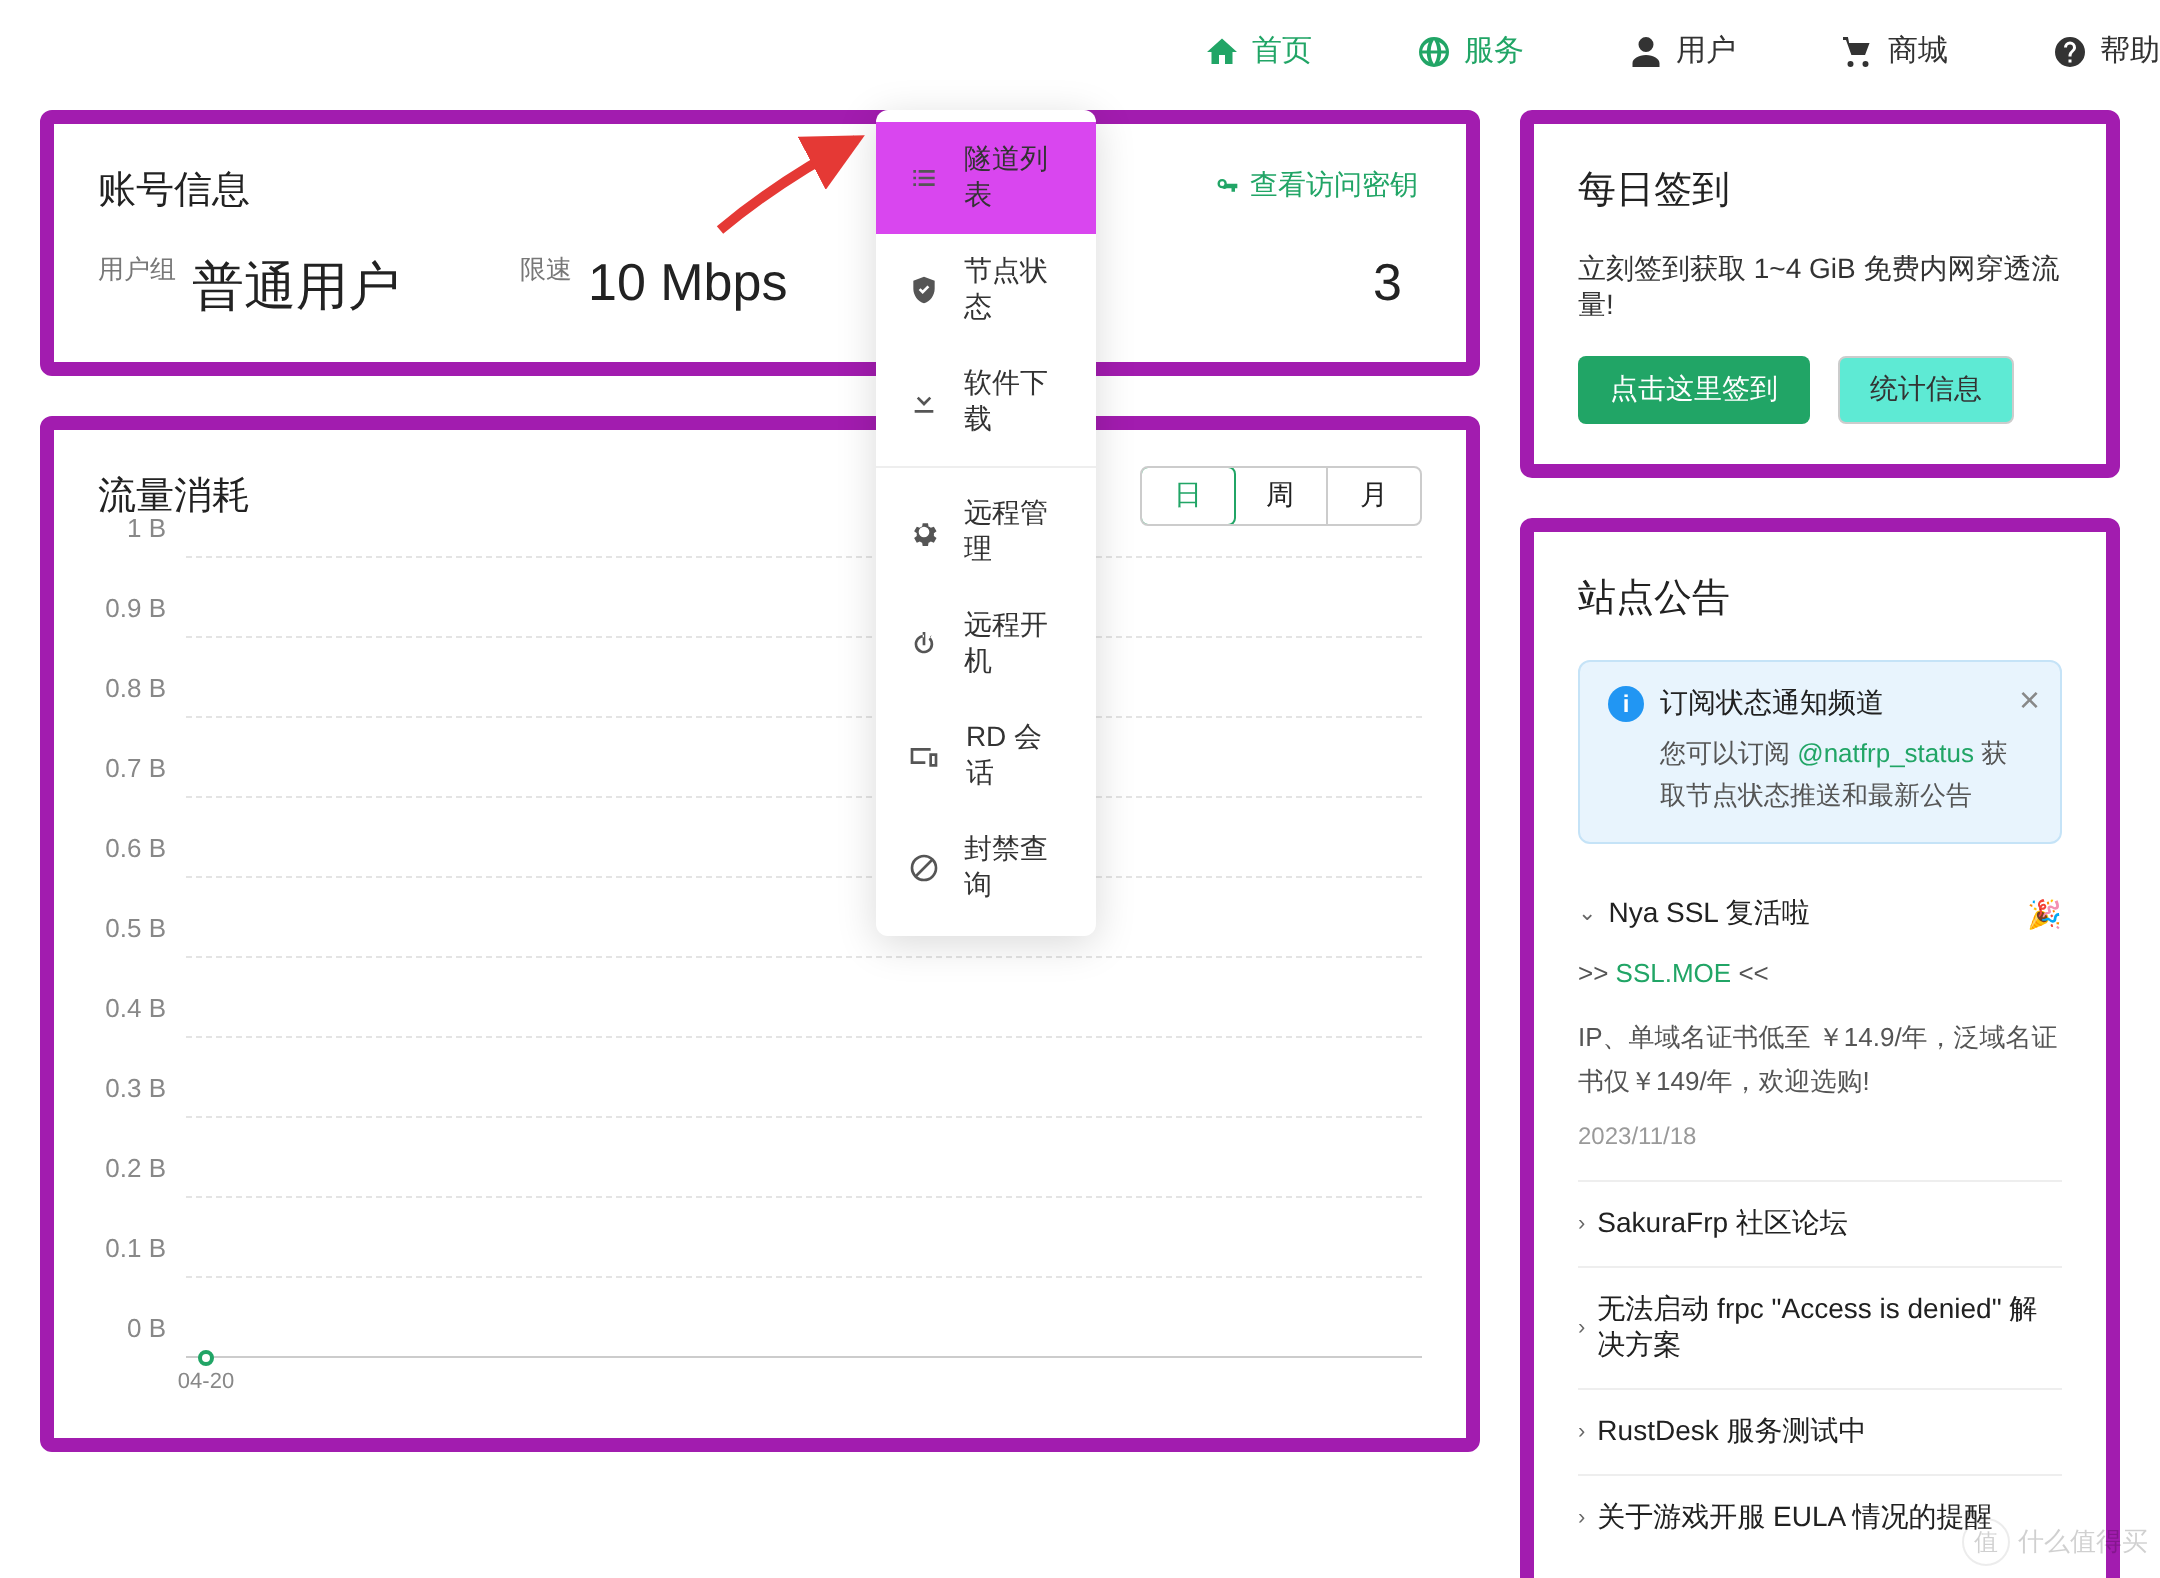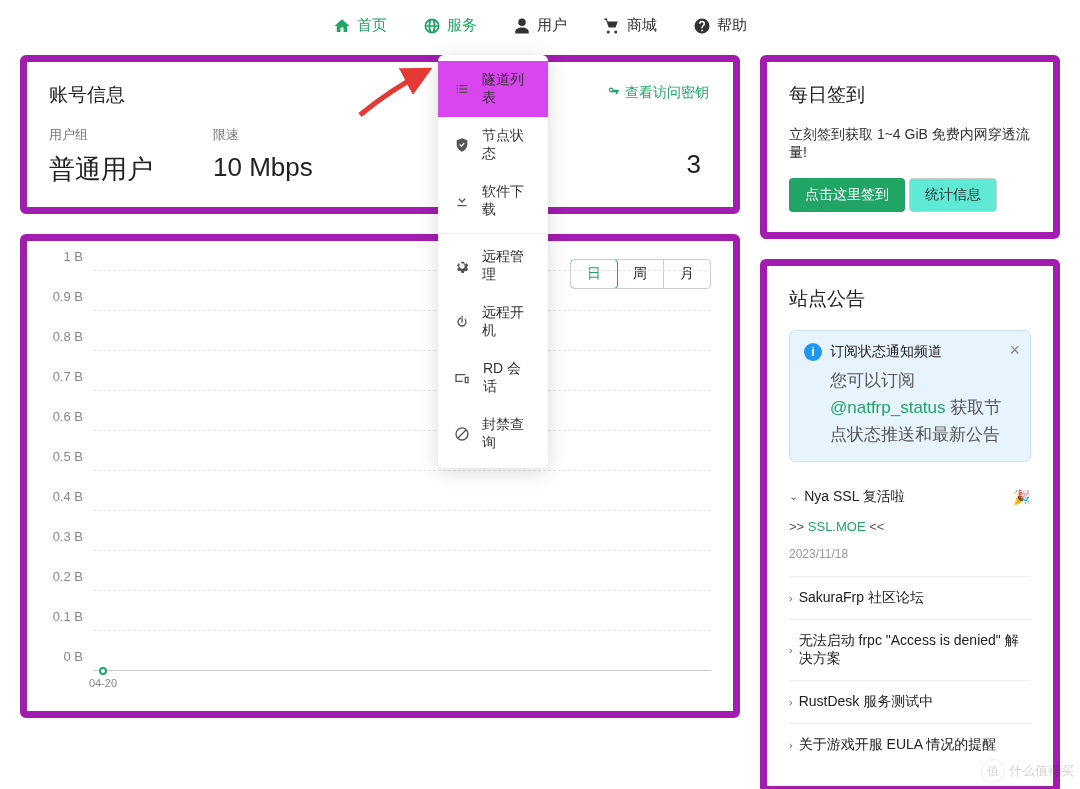--- a/index.html
+++ b/index.html
@@ -1,33 +1,33 @@
 <!DOCTYPE html>
 <html><head>
 <meta charset="utf-8">
 <style>
 * { box-sizing: border-box; margin: 0; padding: 0; }
 body { font-family: -apple-system, BlinkMacSystemFont, "Segoe UI", "PingFang SC", "Microsoft YaHei", sans-serif; background: #fff; color: #212121; font-size: 14px; width: 1080px; height: 789px; overflow: hidden; position: relative; }
-.topnav { display: flex; justify-content: center; gap: 36px; padding: 16px 0 20px; }
+.topnav { display: flex; justify-content: flex-end; gap: 52px; padding: 16px 0 20px; }
 .nav-item { display: flex; align-items: center; gap: 6px; cursor: pointer; font-size: 15px; color: #333; font-weight: 500; }
 .nav-item.active { color: #21a566; }
 .nav-item .ic { width: 18px; height: 18px; display: inline-flex; align-items: center; justify-content: center; }
 .container { display: flex; gap: 20px; padding: 0 20px; }
 .left { flex: 1; min-width: 0; }
 .right { width: 300px; flex-shrink: 0; }
 .card { border: 7px solid #a21caf; border-radius: 6px; padding: 20px 22px; margin-bottom: 20px; background: #fff; }
 .card-title { font-size: 19px; font-weight: 500; margin-bottom: 18px; color: #222; }
 .account-grid { display: flex; gap: 60px; }
-.account-col { display: flex; flex-direction: column; gap: 8px; }
+.account-col { display: flex; flex-direction: row; gap: 8px; }
 .account-label { font-size: 13px; color: #777; }
 .account-value { font-size: 26px; font-weight: 400; color: #222; }
-.key-link { color: #21a566; font-size: 14px; display: flex; gap: 4px; cursor: pointer; position: absolute; right: 24px; top: 22px; font-weight: 500; }
+.key-link { color: #21a566; font-size: 14px; display: flex; align-items: center; gap: 4px; cursor: pointer; position: absolute; right: 24px; top: 22px; font-weight: 500; }
 .account-card { position: relative; }
 .signin-text { font-size: 14px; color: #333; margin-bottom: 16px; }
-.btn-row { display: flex; gap: 4px; }
+.btn-row { display: flex; gap: 14px; }
 .btn { padding: 7px 15px; border-radius: 4px; font-size: 14px; cursor: pointer; border: 1px solid transparent; }
 .btn-primary { background: #21a566; color: #fff; }
 .btn-outline { background: #5eead4; border: 1px solid #ccc; color: #333; }
 .chart-card { position: relative; }
 .period-tabs { position: absolute; top: 18px; right: 22px; display: flex; border: 1px solid #ccc; border-radius: 4px; overflow: hidden; }
 .period-tab { padding: 5px 16px; font-size: 14px; cursor: pointer; border-right: 1px solid #ccc; }
 .period-tab:last-child { border-right: none; }
 .period-tab.active { border: 1px solid #21a566; color: #21a566; margin: -1px; border-radius: 4px; }
 .chart-area { height: 420px; position: relative; margin-top: 10px; }
 .y-axis { position: absolute; left: 0; top: 0; bottom: 20px; width: 40px; }
@@ -39,21 +39,21 @@
 .data-point { position: absolute; width: 8px; height: 8px; border-radius: 50%; border: 2px solid #21a566; background: #fff; transform: translate(-50%, 50%); }
 .dropdown { position: absolute; left: 438px; top: 55px; width: 110px; background: #fff; border-radius: 6px; box-shadow: 0 4px 20px rgba(0,0,0,0.15); padding: 6px 0; z-index: 100; }
 .dropdown-item { display: flex; align-items: center; gap: 12px; padding: 10px 16px; font-size: 14px; cursor: pointer; color: #333; }
 .dropdown-item:hover, .dropdown-item.hover { background: #d946ef; }
 .dropdown-item .ic { width: 18px; height: 18px; color: #555; display: inline-flex; align-items: center; justify-content: center; }
 .arrow { position: absolute; left: 350px; top: 60px; z-index: 101; pointer-events: none; }
 .info-banner { background: #e8f4fd; border: 1px solid #c5e3f7; border-radius: 6px; padding: 12px 14px; position: relative; margin-bottom: 14px; }
 .info-banner .close { position: absolute; right: 10px; top: 10px; cursor: pointer; color: #888; font-size: 18px; line-height: 1; }
 .info-title { display: flex; align-items: center; gap: 8px; font-size: 14px; font-weight: 500; margin-bottom: 6px; }
 .info-ic { width: 18px; height: 18px; border-radius: 50%; background: #2196f3; color: #fff; display: inline-flex; align-items: center; justify-content: center; font-size: 12px; font-weight: bold; flex-shrink:0; }
-.info-body { font-size: 17px; color: #555; line-height: 1.6; padding-left: 26px; }
+.info-body { font-size: 13px; color: #555; line-height: 1.6; padding-left: 26px; }
 .info-body a { color: #21a566; text-decoration: none; }
 .announce-item { padding: 12px 0; border-bottom: 1px solid #eee; }
 .announce-item:last-child { border-bottom: none; }
 .announce-head { display: flex; align-items: center; gap: 6px; font-size: 14px; cursor: pointer; }
 .chev { font-size: 11px; color: #666; }
 .party { margin-left: auto; }
 .announce-body { margin-top: 10px; font-size: 13px; color: #555; line-height: 1.7; }
 .announce-body .link { color: #21a566; }
 .announce-date { font-size: 12px; color: #999; margin-top: 6px; }
 .watermark { position: absolute; right: 6px; bottom: 6px; opacity: 0.18; display:flex; align-items:center; gap:4px; font-size:13px; color:#000; }
@@ -198,20 +198,21 @@
           <span class="account-value">10 Mbps</span>
         </div>
         <div class="account-col" style="margin-left:auto;padding-right:10px">
           <span class="account-label">&nbsp;</span>
           <span class="account-value">3</span>
         </div>
       </div>
     </div>
 
     <div class="card chart-card">
+      <div class="card-title">流量消耗</div>
       <div class="period-tabs">
         <div class="period-tab active">日</div>
         <div class="period-tab">周</div>
         <div class="period-tab">月</div>
       </div>
       <div class="chart-area">
         <div class="y-axis" id="y-axis">
             <div class="y-tick" style="bottom: 0%;">0 B</div>
             <div class="y-tick" style="bottom: 10%;">0.1 B</div>
             <div class="y-tick" style="bottom: 20%;">0.2 B</div>
@@ -268,20 +269,21 @@
       </div>
       <div id="announce-list">
           <div class="announce-item">
             <div class="announce-head">
               <span class="chev">⌄</span>
               <span>Nya SSL 复活啦</span>
               <span class="party">🎉</span>
             </div>
             <div class="announce-body">
               <div><span>&gt;&gt; </span><a class="link">SSL.MOE</a><span> &lt;&lt;</span></div>
+              <div style="margin-top: 10px;">IP、单域名证书低至 ￥14.9/年，泛域名证书仅￥149/年，欢迎选购!</div>
               <div class="announce-date">2023/11/18</div>
             </div>
           </div>
           <div class="announce-item">
             <div class="announce-head">
               <span class="chev">›</span>
               <span>SakuraFrp 社区论坛</span>
             </div>
           </div>
           <div class="announce-item">

